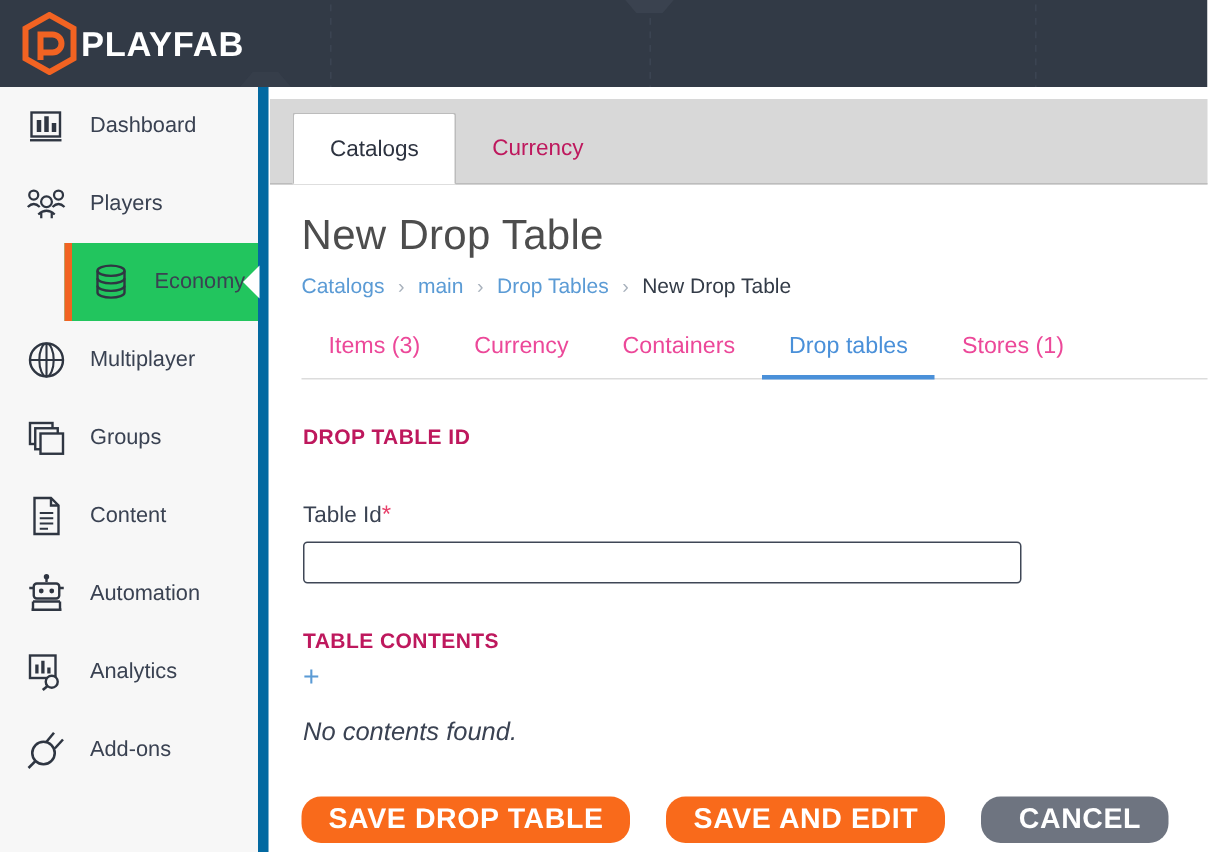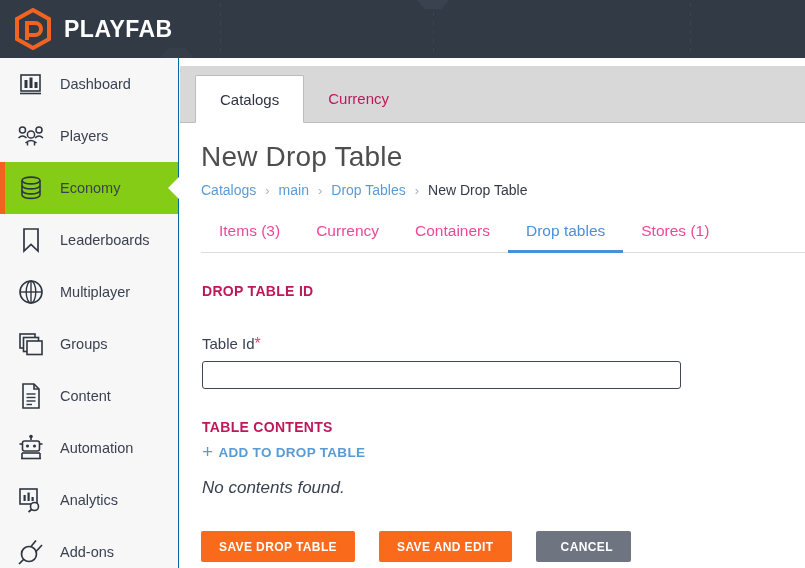--- a/index.html
+++ b/index.html
@@ -19,42 +19,42 @@
   }
   .topbar-deco { position: absolute; inset: 0; }
   .vline { position: absolute; top: -6px; width: 1px; height: 64px;
     background-image: linear-gradient(#3d4654 50%, rgba(0,0,0,0) 0%);
     background-size: 1px 9px; background-repeat: repeat-y; opacity: .85; }
   .hexdeco {
     position: absolute; width: 34px; height: 20px; background: #3a424f;
     clip-path: polygon(25% 0%, 75% 0%, 100% 50%, 75% 100%, 25% 100%, 0% 50%);
   }
   .logo-wrap {
-    position: absolute; left: 12px; top: 8px; display: flex; align-items: center; gap: 10px; justify-content: flex-end;
+    position: absolute; left: 12px; top: 8px; display: flex; align-items: center;  justify-content: flex-end;
   }
   .logo-mark { position: relative; width: 42px; height: 42px; }
   .logo-word {
     color: #ffffff; font-size: 23px; font-weight: bold; letter-spacing: .5px;
     font-family: "Liberation Sans", sans-serif;
   }
 
   
   .sidebar {
     position: absolute; left: 0; top: 58px; width: 179px; height: 510px;
-    background: #f7f7f7; border-right: 1px solid #0369a1;
+    background: #f7f7f7; border-right: 7px solid #0369a1;
   }
   .nav-item {
     position: relative; display: flex; align-items: center; height: 52px;
     padding-left: 16px; gap: 14px; cursor: pointer;
   }
   .nav-item .nav-label {
     font-size: 14.5px; color: #3a4252; font-family: "Liberation Sans", sans-serif;
   }
   .nav-icon { width: 30px; height: 30px; display: flex; align-items: center; justify-content: center; flex: 0 0 30px; }
-  .nav-item.active { background: #84cc16; }
+  .nav-item.active { background: #22c55e; margin-left: 43px; }
   .nav-item.active::before {
     content: ""; position: absolute; left: 0; top: 0; width: 5px; height: 100%; background: #f26322;
   }
   .nav-item.active::after {
     content: ""; position: absolute; right: -1px; top: 50%; transform: translateY(-50%);
     width: 0; height: 0; border-top: 11px solid transparent; border-bottom: 11px solid transparent;
     border-right: 11px solid #ffffff;
   }
 
   
@@ -110,21 +110,21 @@
   }
   .add-link {
     display: inline-flex; align-items: center; gap: 5px; margin-top: 8px;
     color: #5b9bd5; font-size: 13.5px; font-weight: bold; letter-spacing: .3px; cursor: pointer;
   }
   .plus { font-size: 19px; font-weight: normal; line-height: 1; position: relative; top: -1px; }
   .empty-note { font-style: italic; color: #3a4252; font-size: 17px; margin-top: 15px; }
 
   .button-row { display: flex; gap: 24px; margin-top: 33px; }
   .btn {
-    border: none; border-radius: 2px; color: #fff; font-size: 12px; font-weight: bold;
+    border: none; border-radius: 13px; color: #fff; font-size: 19px; font-weight: bold;
     letter-spacing: .4px; padding: 0 18px; height: 31px; cursor: pointer;
     font-family: "Liberation Sans", sans-serif;
   }
   .btn-primary { background: #f96a1b; }
   .btn-cancel { background: #6e7480; padding-left: 25px; }
 </style>
 </head>
 <body>
 
 <div id="app">
@@ -184,28 +184,20 @@
         <svg width="28" height="26" viewBox="0 0 28 26">
           <ellipse cx="14" cy="5.5" rx="9" ry="3.4" fill="none" stroke="#2f3642" stroke-width="1.6"></ellipse>
           <path d="M5,5.5 L5,10.5 A9,3.4 0 0 0 23,10.5 L23,5.5" fill="none" stroke="#2f3642" stroke-width="1.6"></path>
           <path d="M5,10.5 L5,15.5 A9,3.4 0 0 0 23,15.5 L23,10.5" fill="none" stroke="#2f3642" stroke-width="1.6"></path>
           <path d="M5,15.5 L5,20 A9,3.4 0 0 0 23,20 L23,15.5" fill="none" stroke="#2f3642" stroke-width="1.6"></path>
         </svg>
       </span>
       <span class="nav-label">Economy</span>
     </div>
 
-    <div class="nav-item">
-      <span class="nav-icon">
-        <svg width="22" height="28" viewBox="0 0 22 28">
-          <path d="M4,3 L18,3 L18,25 L11,18.5 L4,25 Z" fill="none" stroke="#2f3642" stroke-width="1.7"></path>
-        </svg>
-      </span>
-      <span class="nav-label">Leaderboards</span>
-    </div>
 
     <div class="nav-item">
       <span class="nav-icon">
         <svg width="28" height="28" viewBox="0 0 28 28">
           <circle cx="14" cy="14" r="11" fill="none" stroke="#2f3642" stroke-width="1.6"></circle>
           <ellipse cx="14" cy="14" rx="4.8" ry="11" fill="none" stroke="#2f3642" stroke-width="1.4"></ellipse>
           <line x1="3" y1="14" x2="25" y2="14" stroke="#2f3642" stroke-width="1.4"></line>
           <line x1="14" y1="3" x2="14" y2="25" stroke="#2f3642" stroke-width="1.4"></line>
         </svg>
       </span>
@@ -317,21 +309,20 @@
         <div class="field-label">
           <span>Table Id</span><span class="req">*</span>
         </div>
         <input class="text-input" type="text" value="" placeholder="" style="">
       </div>
 
       <div class="section">
         <div class="section-head">TABLE CONTENTS</div>
         <div class="add-link">
           <span class="plus">+</span>
-          <span>ADD TO DROP TABLE</span>
         </div>
         <div class="empty-note">No contents found.</div>
       </div>
 
       <div class="button-row">
         <button class="btn btn-primary">SAVE DROP TABLE</button>
         <button class="btn btn-primary">SAVE AND EDIT</button>
         <button class="btn btn-cancel">CANCEL</button>
       </div>
 

